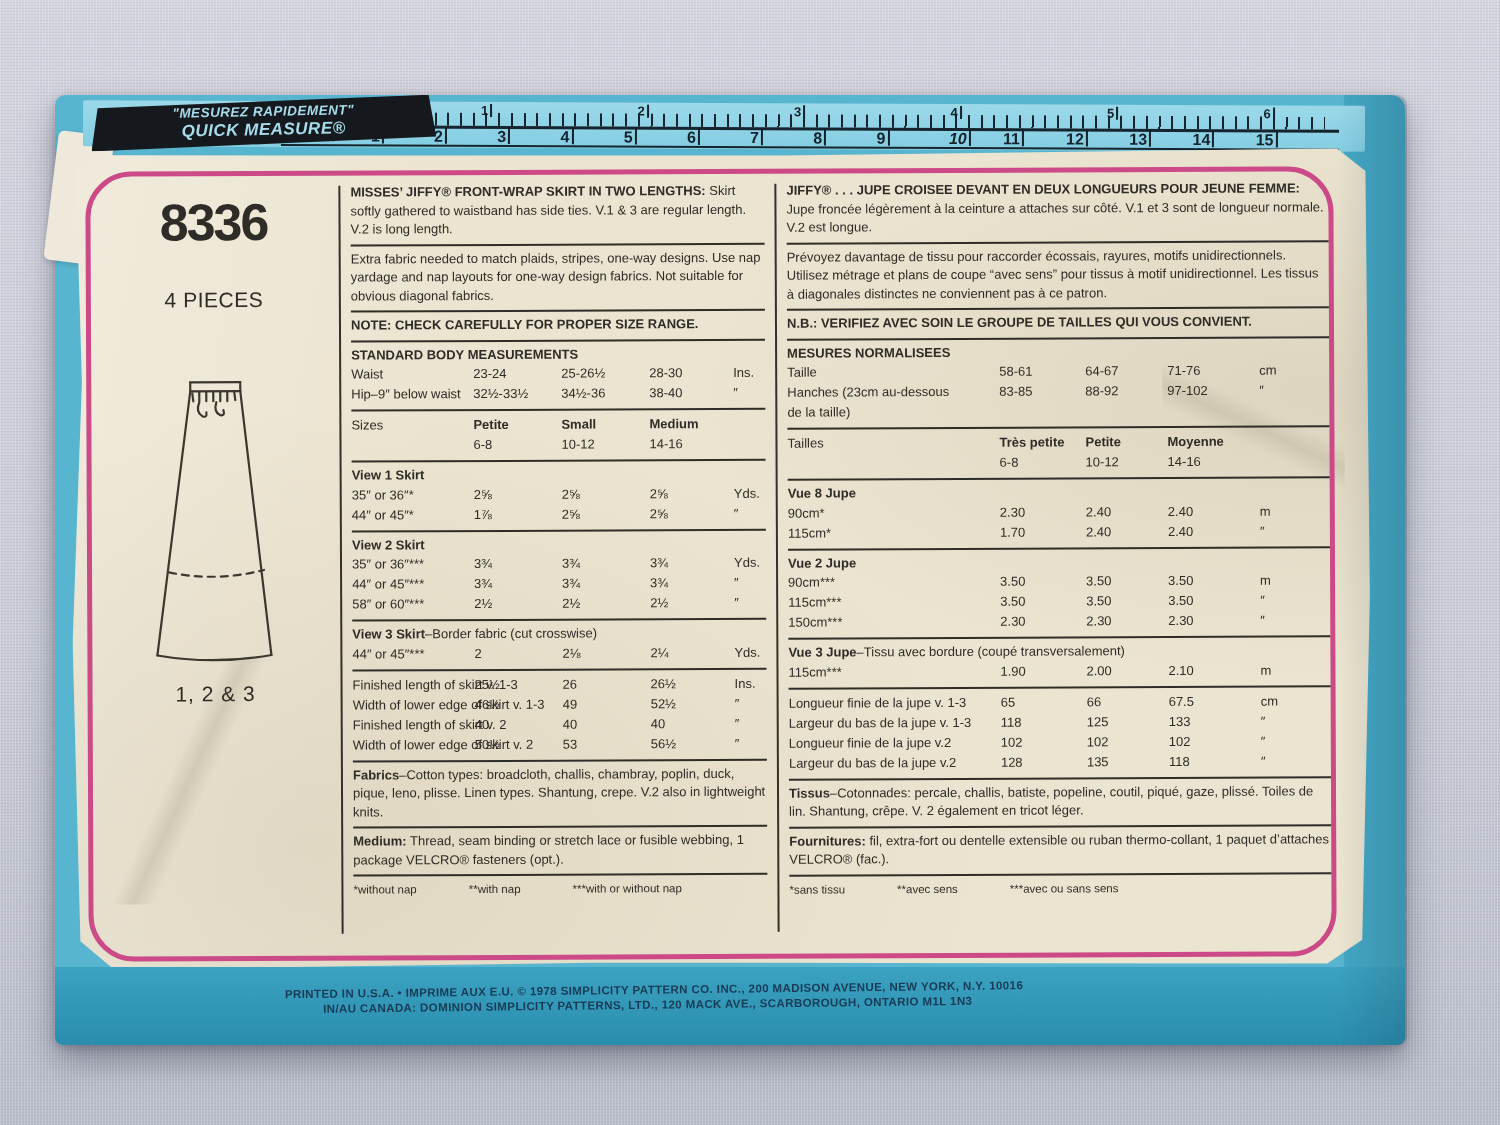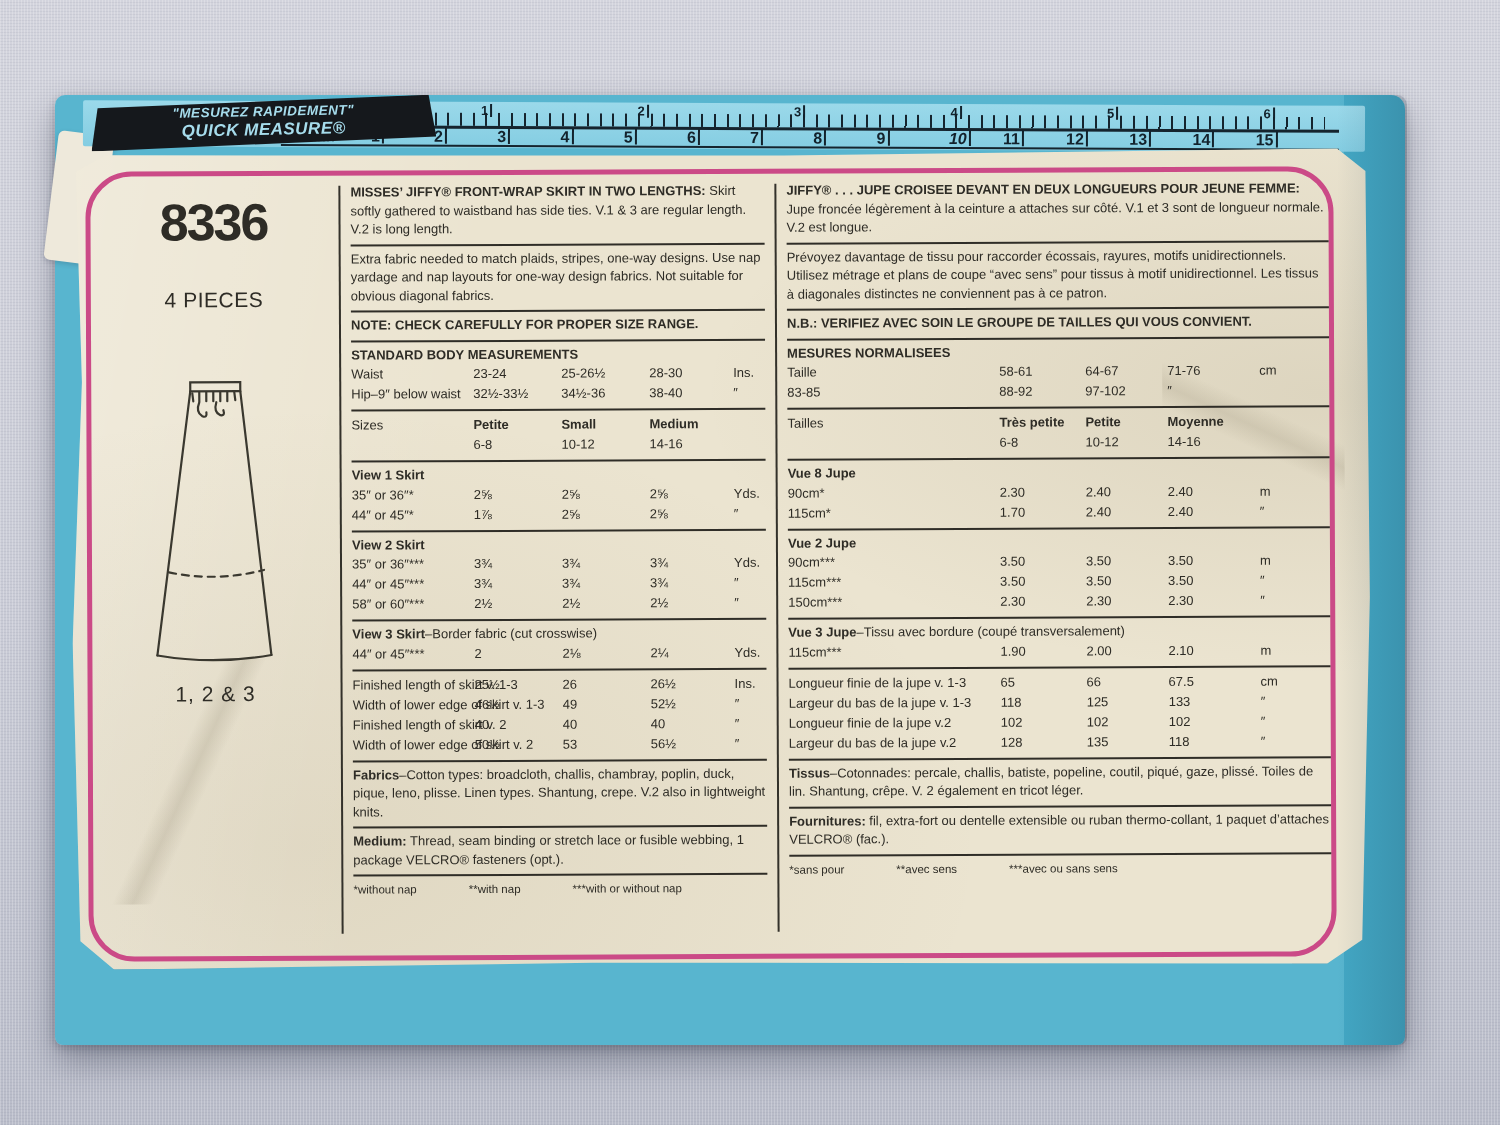--- a/index.html
+++ b/index.html
@@ -303,20 +303,22 @@
         <div class="bm-title">MESURES NORMALISEES</div>
         <div>
             <div class="row">
               <span class="label">Taille</span>
               <span class="value">58-61</span>
               <span class="value">64-67</span>
               <span class="value">71-76</span>
               <span class="unit">cm</span>
             </div>
             <div class="row">
+              <span class="label">Hanches (23cm au-dessous
+        de la taille)</span>
               <span class="value">83-85</span>
               <span class="value">88-92</span>
               <span class="value">97-102</span>
               <span class="unit">″</span>
             </div>
           </div>
         <hr class="rule">
         <div>
             <div class="row strong">
               <span class="label">Tailles</span>
@@ -417,23 +419,29 @@
               <span class="value">118</span>
               <span class="unit">″</span>
             </div>
           </div>
         <hr class="rule">
           <p class="para"><span class="b">Tissus</span><span>–Cotonnades: percale, challis, batiste, popeline, coutil, piqué, gaze, plissé. Toiles de lin. Shantung, crêpe. V. 2 également en tricot léger.</span></p>
         <hr class="rule">
           <p class="para"><span class="b">Fournitures:</span><span> fil, extra-fort ou dentelle extensible ou ruban thermo-collant, 1 paquet d’attaches VELCRO® (fac.).</span></p>
         <hr class="rule">
         <div class="footnotes">
-            <span>*sans pour</span>
+            <span>*sans tissu</span>
             <span>**avec sens</span>
             <span>***avec ou sans sens</span>
           </div>
       </div>
     </div>
   </div>
 
+  <div class="footer-band">
+    <div class="footer-text">
+      <div class="f1">PRINTED IN U.S.A. • IMPRIME AUX E.U.   © 1978 SIMPLICITY PATTERN CO. INC., 200 MADISON AVENUE, NEW YORK, N.Y. 10016</div>
+      <div class="f2">IN/AU CANADA: DOMINION SIMPLICITY PATTERNS, LTD., 120 MACK AVE., SCARBOROUGH, ONTARIO M1L 1N3</div>
+    </div>
+  </div>
 
   <div class="fold-shade"></div>
 </div>
 
 </body></html>

